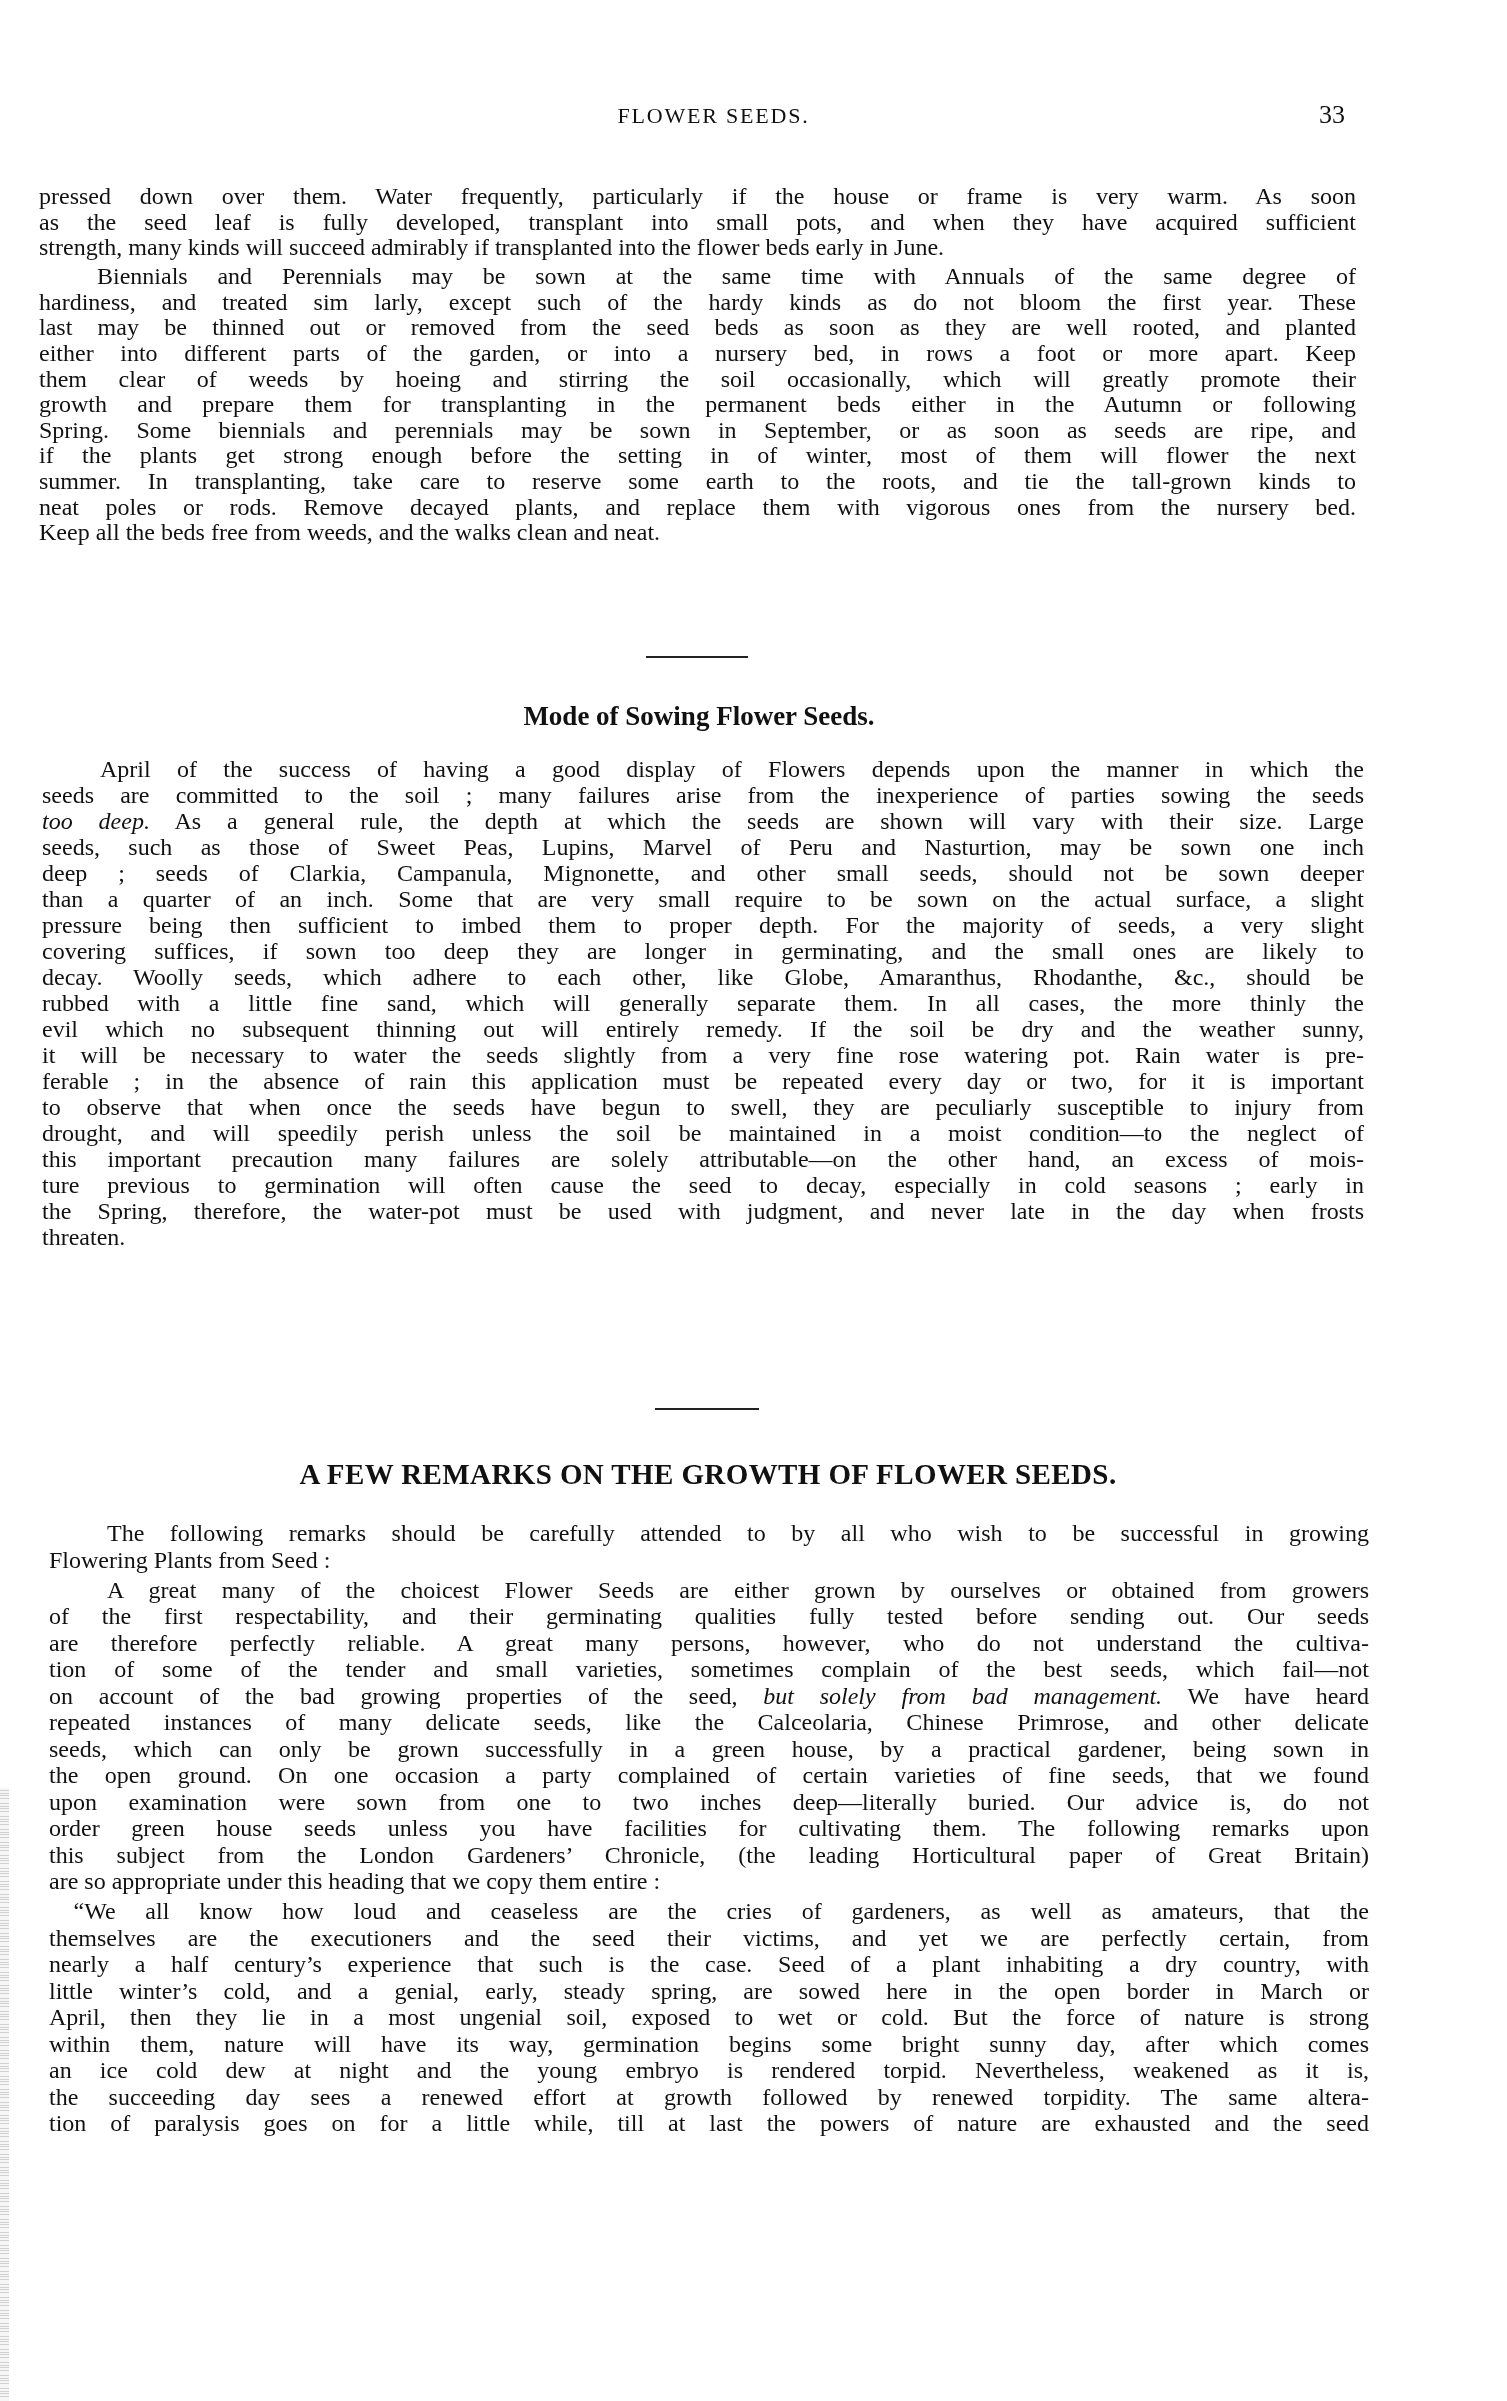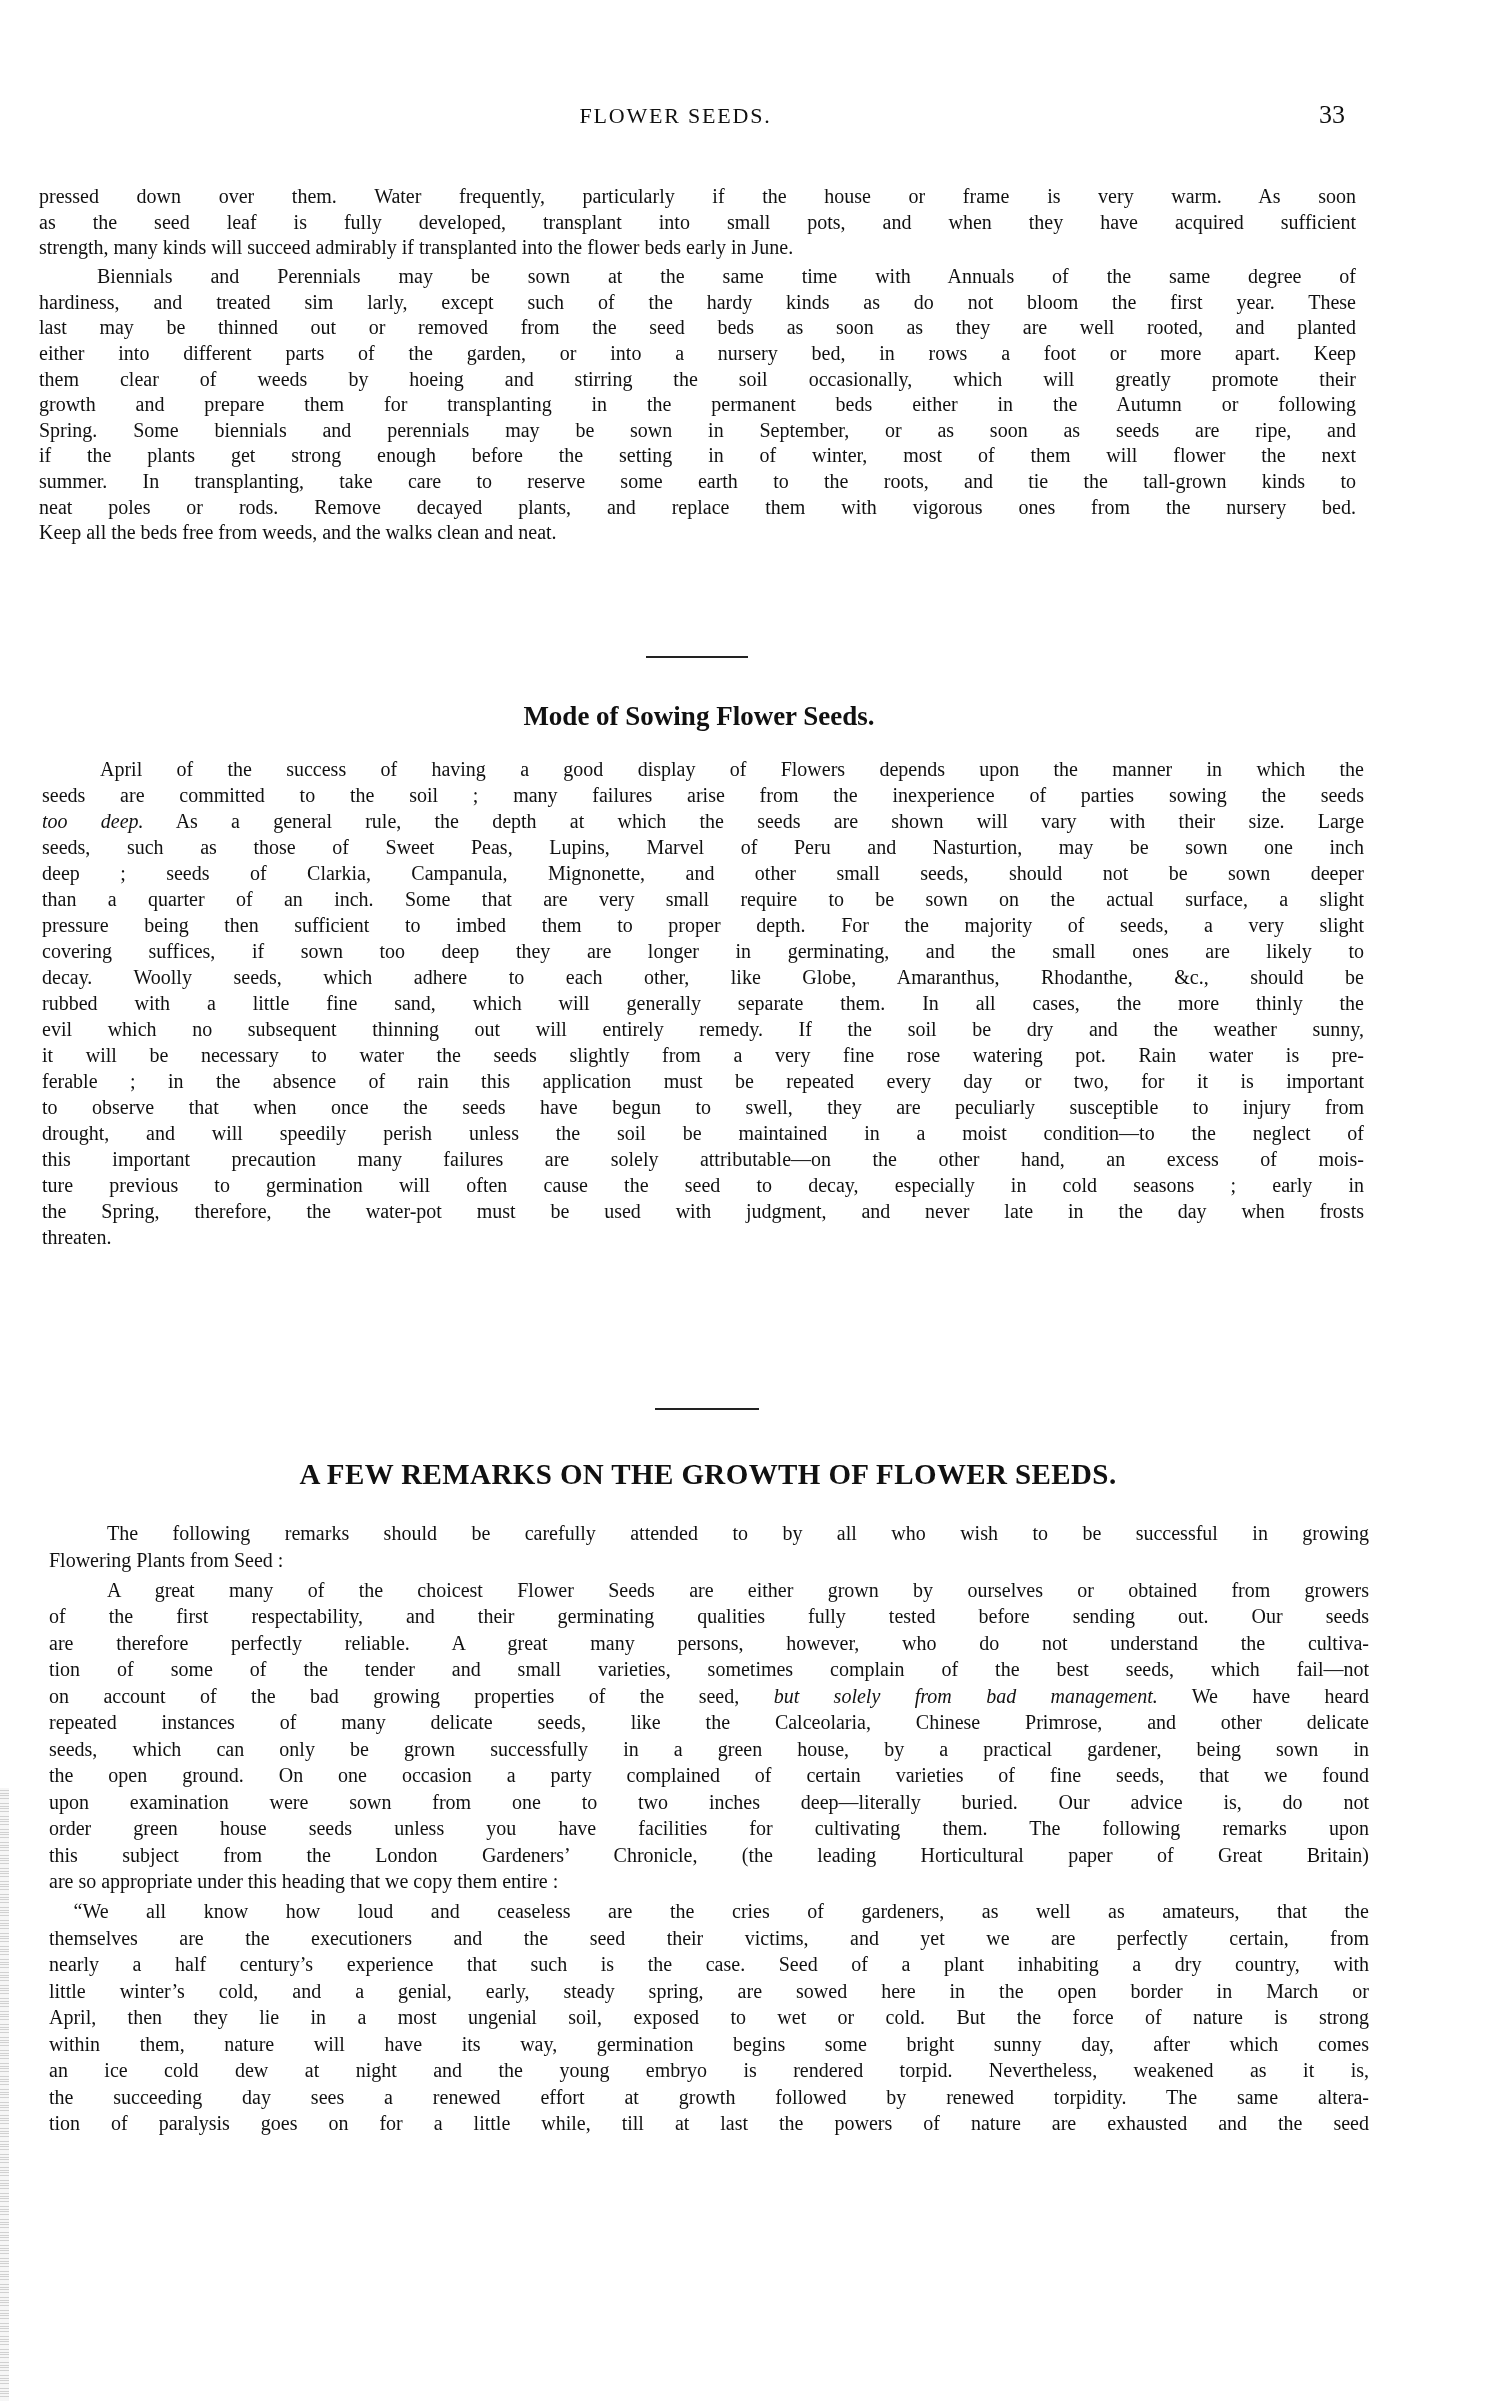--- a/index.html
+++ b/index.html
@@ -1,24 +1,24 @@
 <!DOCTYPE html>
 <html style="font-size:14px"><head>
 <meta charset="utf-8">
 <style>
   html, body { margin: 0; padding: 0; background: #ffffff; }
   body { width: 1507px; height: 2401px; position: relative; overflow: hidden;
          font-family: "DejaVu Serif", "Liberation Serif", serif; color: #111; }
   .scan-edge { position: absolute; left: 0; top: 1788px; width: 8.8px; height: 614px;
                background: repeating-linear-gradient(0deg, #bdbdbd 0 0.9px, #f2f2f2 0.9px 2.6px); opacity: .7; }
   .running-head { position: absolute; top: 103px; left: 0; width: 1507px; height: 35px; }
-  .running-title { position: absolute; left: 544px; width: 263px; text-align: center; top: 0;
+  .running-title { position: absolute; left: 582px; width: 263px; text-align: center; top: 0;
                    font-family: "Liberation Serif", serif; font-size: 22px; letter-spacing: 1.8px; }
   .page-number { position: absolute; left: 1319px; top: -3.5px; font-family: "Liberation Serif", serif; font-size: 26px; }
-  .block { position: absolute; font-family: "Liberation Serif", serif; font-size: 20px; line-height: 25.6px; }
+  .block { position: absolute; font-family: "Liberation Serif", serif; font-size: 24px; line-height: 25.6px; }
   .line { display: block; white-space: nowrap; text-align: justify; text-align-last: justify; height: 25.6px; overflow: visible; }
   .line.last { text-align-last: left; }
   .line.indent { padding-left: 58px; }
   .line.quote-indent { padding-left: 24.5px; }
   .para-gap { height: 3.5px; }
   .rule { position: absolute; height: 1.8px; background: #222; }
   .section-heading { position: absolute; text-align: center; font-family: "Liberation Serif", serif; font-weight: bold; }
   .h-mode { left: 456px; width: 486px; top: 701px; font-size: 27px; }
   .h-remarks { left: 237px; width: 942px; top: 1458px; font-size: 29px; letter-spacing: 0.4px; }
   em { font-style: italic; }

